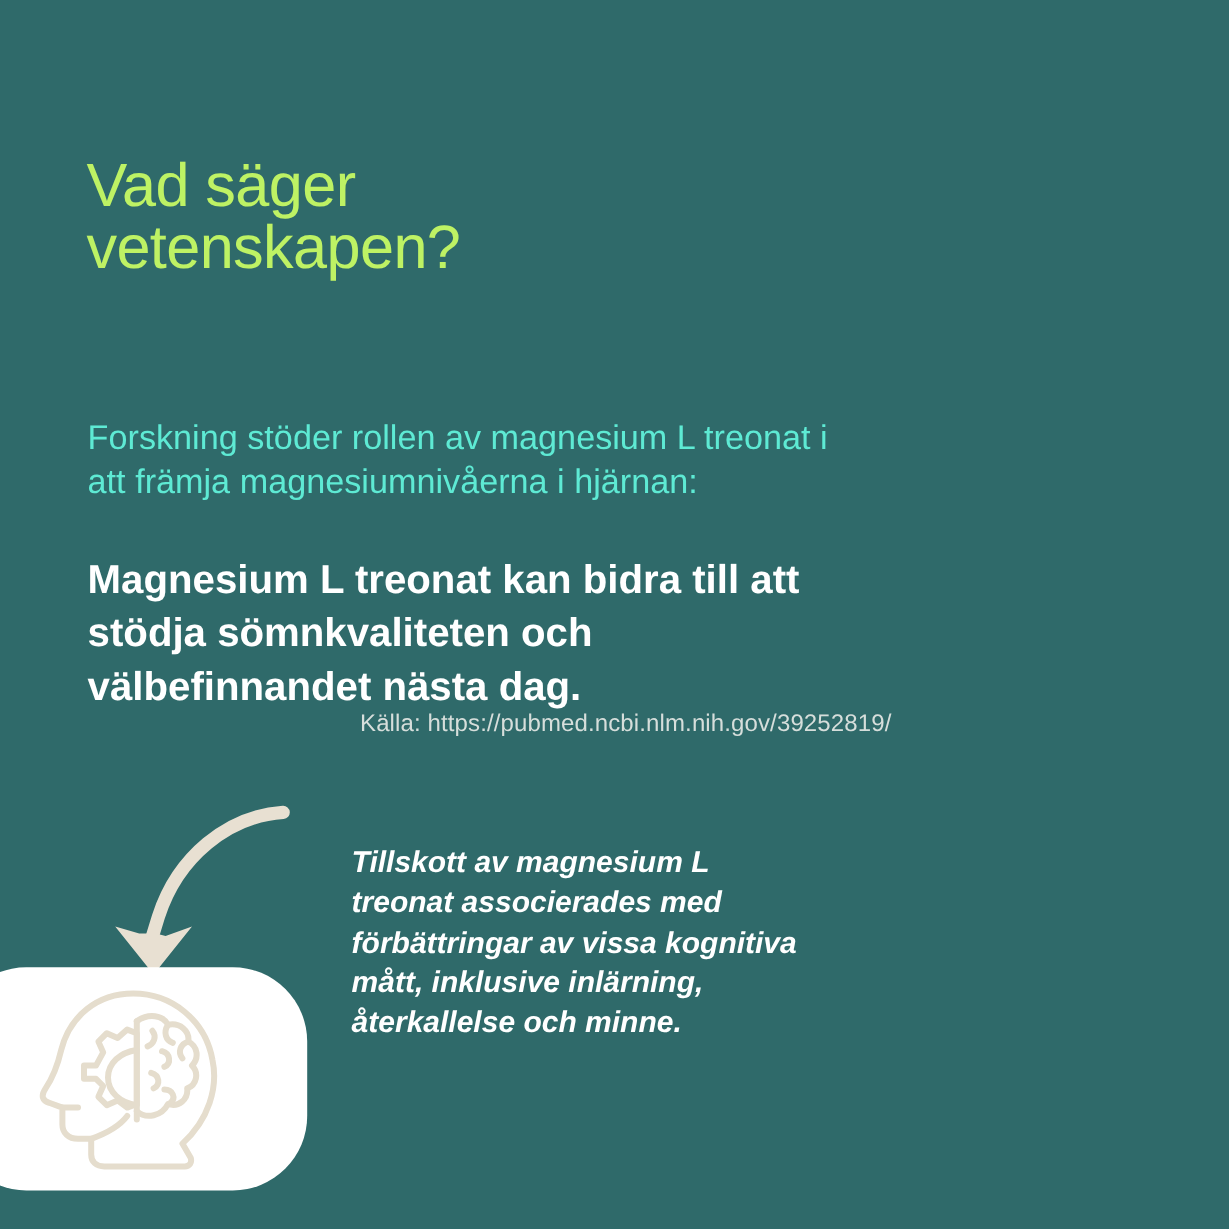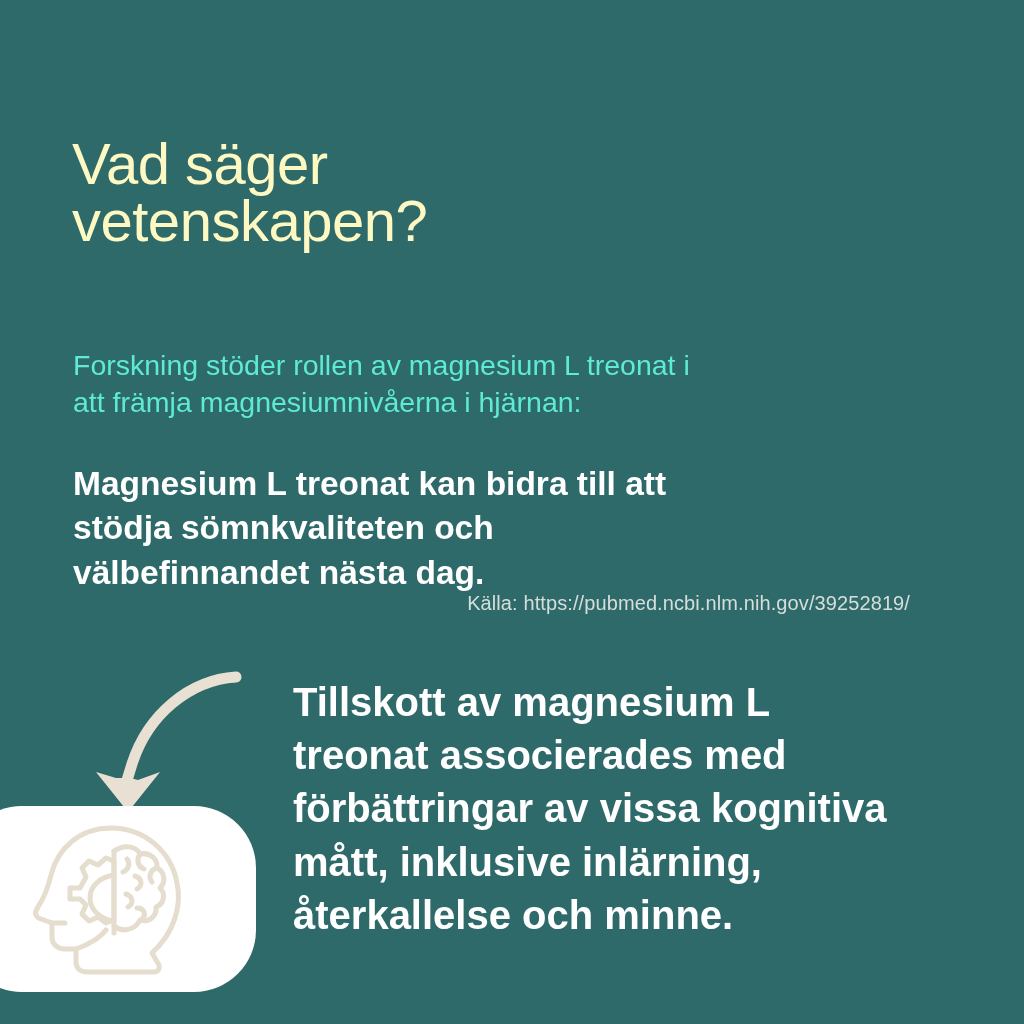--- a/index.html
+++ b/index.html
@@ -22,22 +22,22 @@
     background: #2f6a6a;
     overflow: hidden;
   }
 
   
   .headline {
     position: absolute;
     left: 72px;
     top: 96px;
     width: 760px;
-    color: #fef9c3;
-    font-size: 58px;
+    color: #bef264;
+    font-size: 51px;
     line-height: 0.99;
     font-weight: 300;
     letter-spacing: -0.5px;
     white-space: pre-line;
   }
 
   
   .intro {
     position: absolute;
     left: 73px;
@@ -61,34 +61,34 @@
   .claim-1 {
     left: 73px;
     top: 428px;
     width: 890px;
     font-size: 33.5px;
     line-height: 1.33;
   }
 
   .claim-2 {
     left: 293px;
-    top: 636px;
+    top: 678px;
     width: 690px;
-    font-size: 40px;
+    font-size: 25px;
     line-height: 1.33;
+    font-style: italic;
   }
 
   
   .source {
     position: absolute;
     color: #d6dedb;
     font-size: 20px;
     font-weight: 300;
     line-height: 1.2;
-    text-align: right;
     letter-spacing: 0.1px;
   }
 
   .source-1 {
     left: 300px;
     top: 571px;
     width: 610px;
   }
 
   .source-2 {

